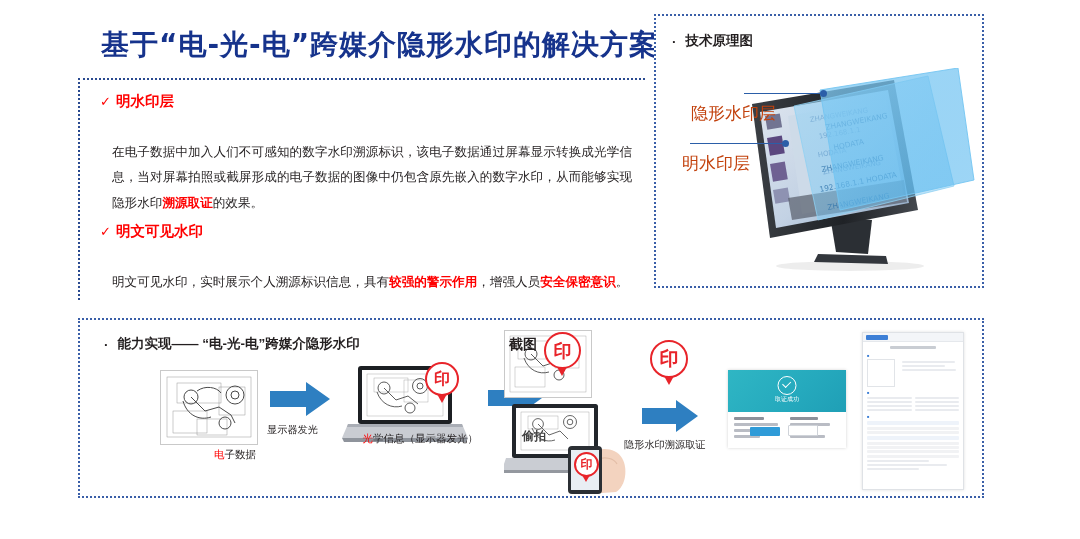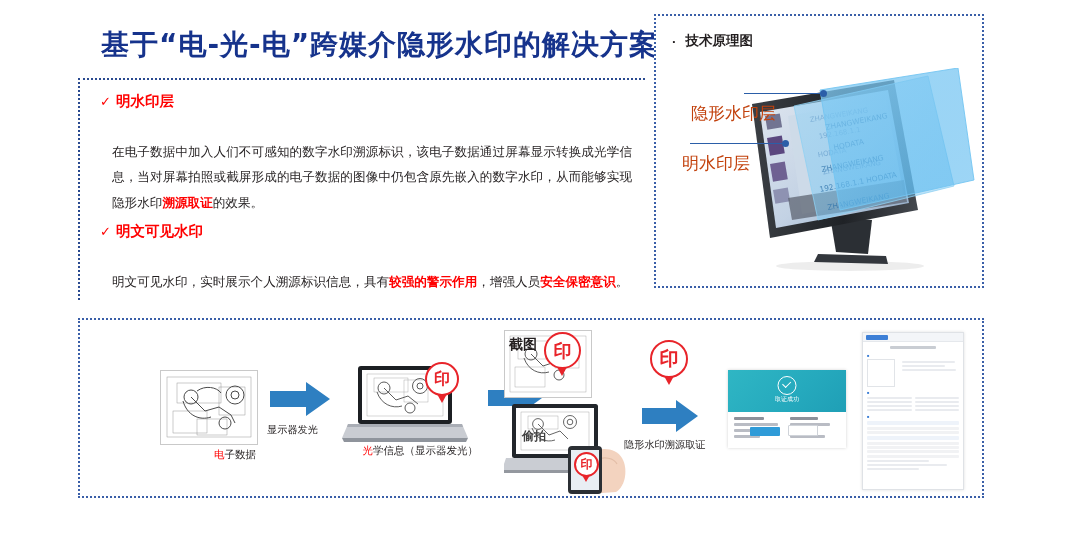--- a/index.html
+++ b/index.html
@@ -270,20 +270,23 @@
       <div class="leader-dot" style="left:60px;top:72px;"></div>
       <div class="leader" style="left:-32px;top:75px;width:94px;"></div>
     </div>
 
     <div class="leader-label" style="left:35px;top:86px;">隐形水印层</div>
     <div class="leader-label" style="left:26px;top:136px;">明水印层</div>
   </div>
 
   <div class="panel-bottom">
 
+    <div class="panel-label" style="left:24px;top:15px;">
+      <span class="dot">·</span><span>能力实现—— “电-光-电”跨媒介隐形水印</span>
+    </div>
 
     <div class="blueprint" style="left:80px;top:50px;width:96px;height:73px;">
       <svg width="96" height="73" viewBox="0 0 96 73">
         <g stroke="#8d8d8d" stroke-width="0.45" fill="none">
           <rect x="6" y="6" width="84" height="60"></rect>
           <rect x="16" y="12" width="44" height="20"></rect>
           <rect x="58" y="16" width="26" height="28"></rect>
           <rect x="12" y="40" width="34" height="22"></rect>
           <rect x="36" y="48" width="30" height="16"></rect>
         </g>
@@ -329,21 +332,21 @@
         <path d="M6 60 L120 60 L126 74 L0 74 Z" fill="#c9ccd2"></path>
         <path d="M6 60 L120 60 L121 63 L5 63 Z" fill="#a9adb5"></path>
         <path d="M0 74 L126 74 L124 78 L2 78 Z" fill="#8f949c"></path>
       </svg>
     </div>
 
     <div class="seal" style="left:345px;top:42px;width:40px;height:48px;">
       <div class="ring" style="width:34px;height:34px;font-size:16px;">印</div>
       <div class="tip" style="left:12px;top:32px;"></div>
     </div>
-    <div class="wf-caption" style="left:252px;top:124px;width:146px;">
+    <div class="wf-caption" style="left:252px;top:112px;width:146px;">
       <span class="r">光</span><span>学信息（显示器发光）</span>
     </div>
 
     <svg style="position:absolute;left:408px;top:62px;" width="54" height="32" viewBox="0 0 54 32">
       <path d="M0 8 L32 8 L32 0 L54 16 L32 32 L32 24 L0 24 Z" fill="#2e7fc1"></path>
     </svg>
 
     <div class="screenshot-wrap" style="left:424px;top:10px;width:106px;height:66px;">
       <div class="blueprint" style="left:0;top:0;width:86px;height:66px;">
         <svg width="86" height="66" viewBox="0 0 86 66">

